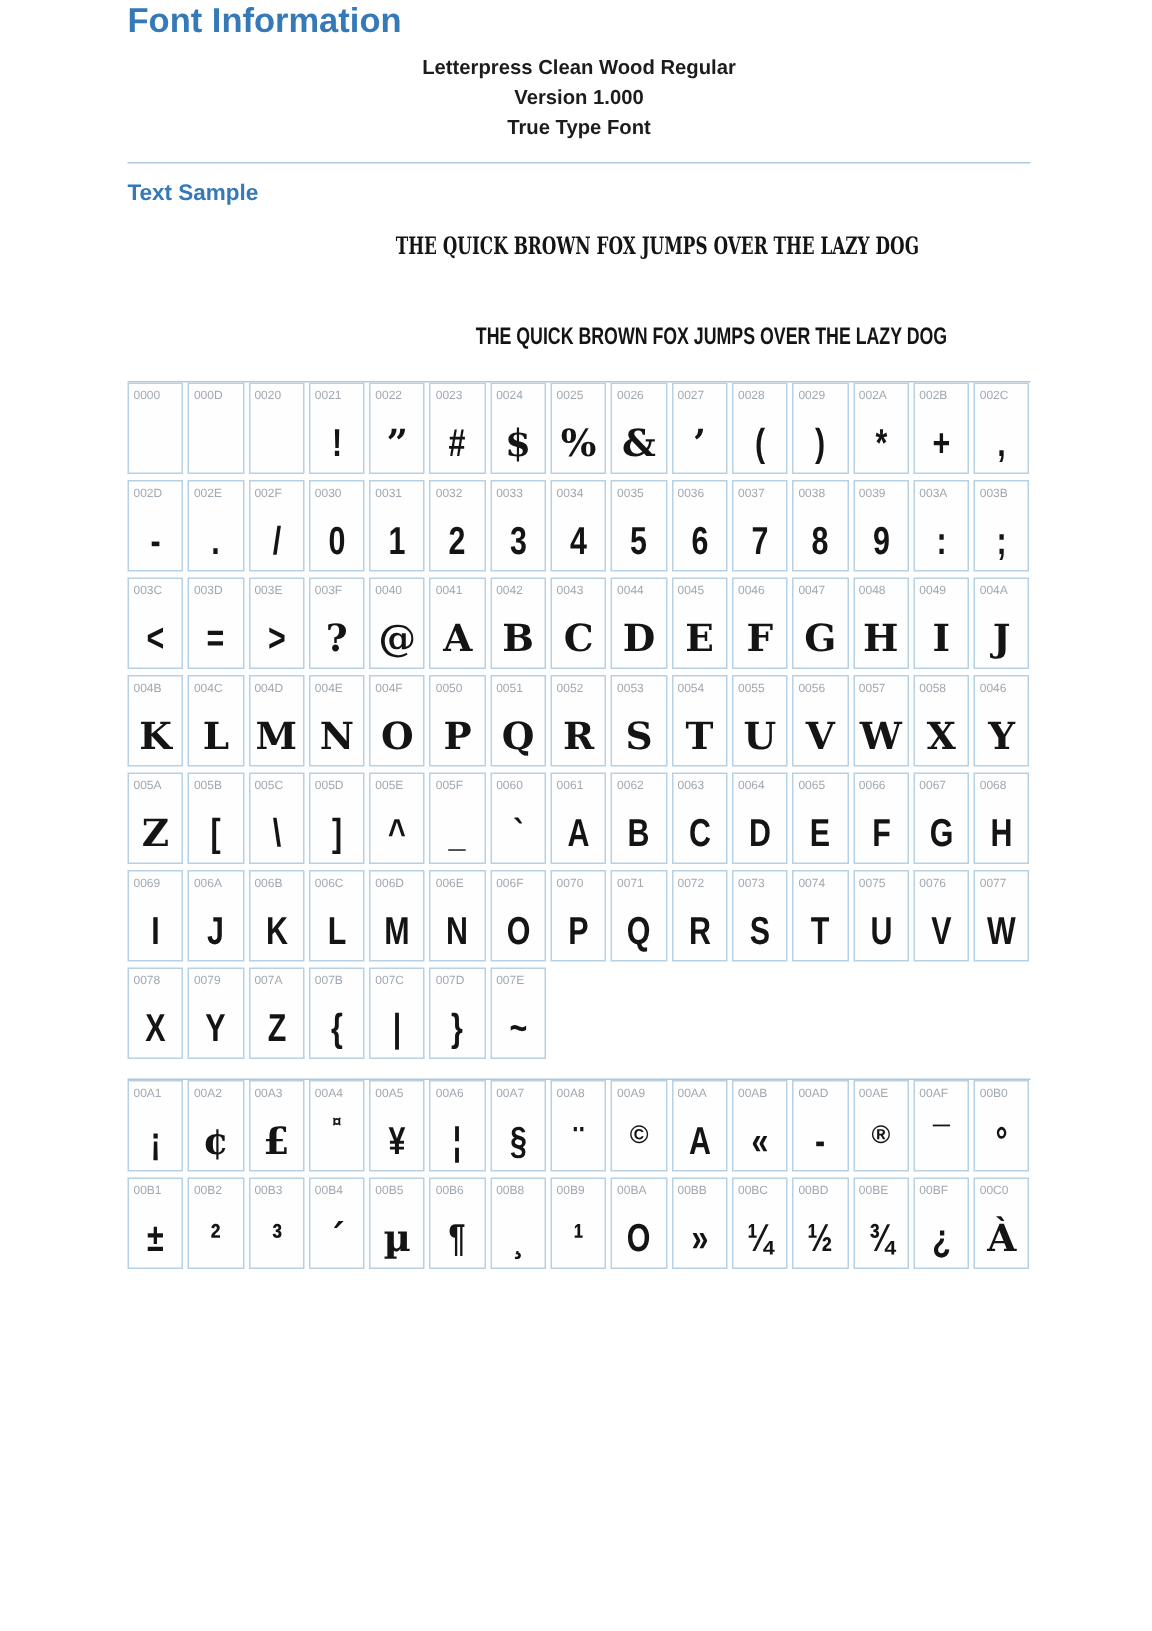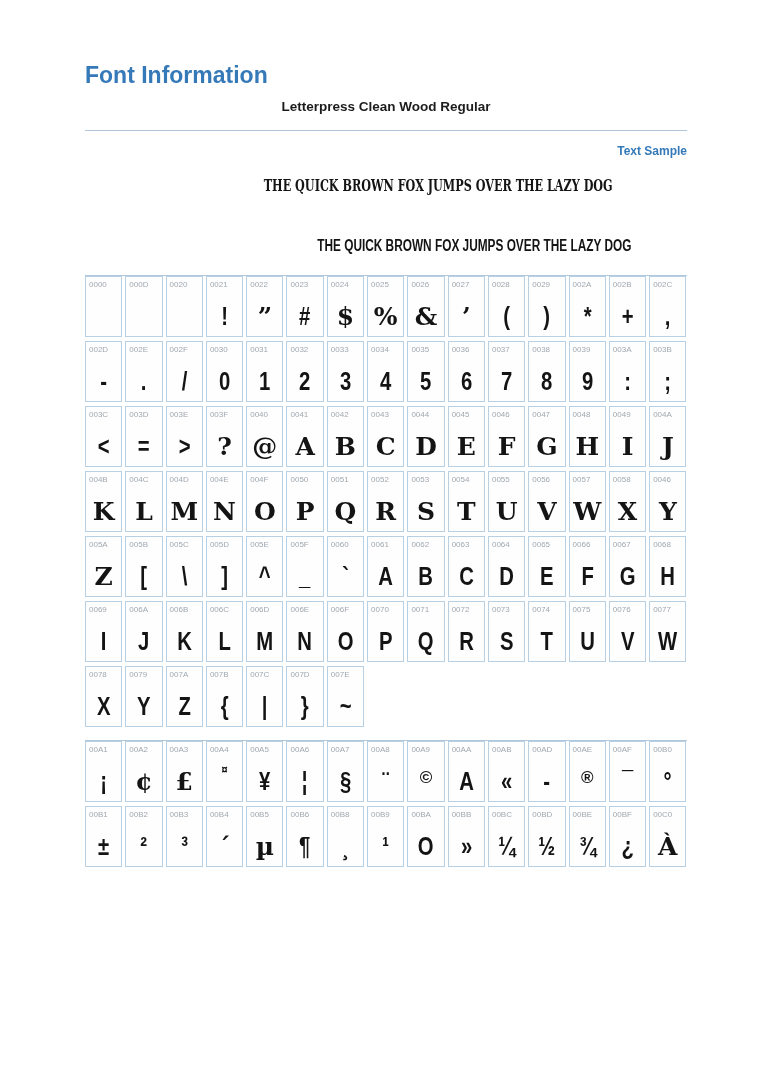--- a/index.html
+++ b/index.html
@@ -1,22 +1,22 @@
 <!DOCTYPE html>
 <html><head>
 <meta charset="utf-8">
 <style>
   html,body{margin:0;padding:0;background:#ffffff;}
   body{width:768px;height:1087px;overflow:hidden;font-family:"Liberation Sans",sans-serif;}
-  .page{position:relative;padding-top:62px;margin-left:85px;width:602px;}
+  .page{position:relative;margin-left:85px;width:602px;}
   h1{margin:0 0 8px 0;font-size:23px;line-height:27px;font-weight:bold;color:#3579b8;}
   .info div{font-size:13.5px;line-height:20px;font-weight:bold;color:#1c1c1c;text-align:center;}
   .divider{border:none;border-top:1px solid #b0c7dc;margin:13px 0 0 0;height:0;}
   .divider.d2{margin-top:20px;}
-  h2{margin:11px 0 0 0;font-size:12px;line-height:18px;font-weight:bold;color:#3579b8;text-align:right;}
+  h2{margin:11px 0 0 0;font-size:15px;line-height:18px;font-weight:bold;color:#3579b8;}
   .sample{text-align:right;white-space:nowrap;}
   .sample-deco{margin-top:16px;}
   .sample-plain{margin-top:42px;}
   .sample-deco span{display:inline-block;font-family:"DejaVu Serif",serif;font-weight:bold;font-size:16px;color:#141414;transform:scaleX(0.70);transform-origin:center;}
   .sample-plain span{display:inline-block;font-family:"Liberation Sans",sans-serif;font-weight:bold;font-size:16px;color:#141414;transform:scaleX(0.74);transform-origin:center;}
   .grid{}
   .grid-row{display:flex;gap:3px;margin-bottom:4px;}
   .cell{flex:0 0 37.3px;height:61px;box-sizing:border-box;border:1px solid #b8d0e4;position:relative;background:#fefefe;}
   .code{position:absolute;top:3px;left:3px;font-size:8px;line-height:9px;color:#a0a8b0;font-family:"Liberation Sans",sans-serif;}
   .glyph{position:absolute;left:0;right:0;bottom:7px;text-align:center;font-weight:bold;font-size:26px;line-height:1;color:#141414;}
@@ -27,20 +27,22 @@
 </style>
 </head>
 <body>
 
 <div class="page">
 
   <h1>Font Information</h1>
 
   <div class="info">
     <div>Letterpress Clean Wood Regular</div>
+    <div>Version 1.000</div>
+    <div>True Type Font</div>
   </div>
 
   <hr class="divider">
 
   <h2>Text Sample</h2>
 
   <div class="sample sample-deco">
     <span>THE QUICK BROWN FOX JUMPS OVER THE LAZY DOG</span>
   </div>
   <div class="sample sample-plain">

